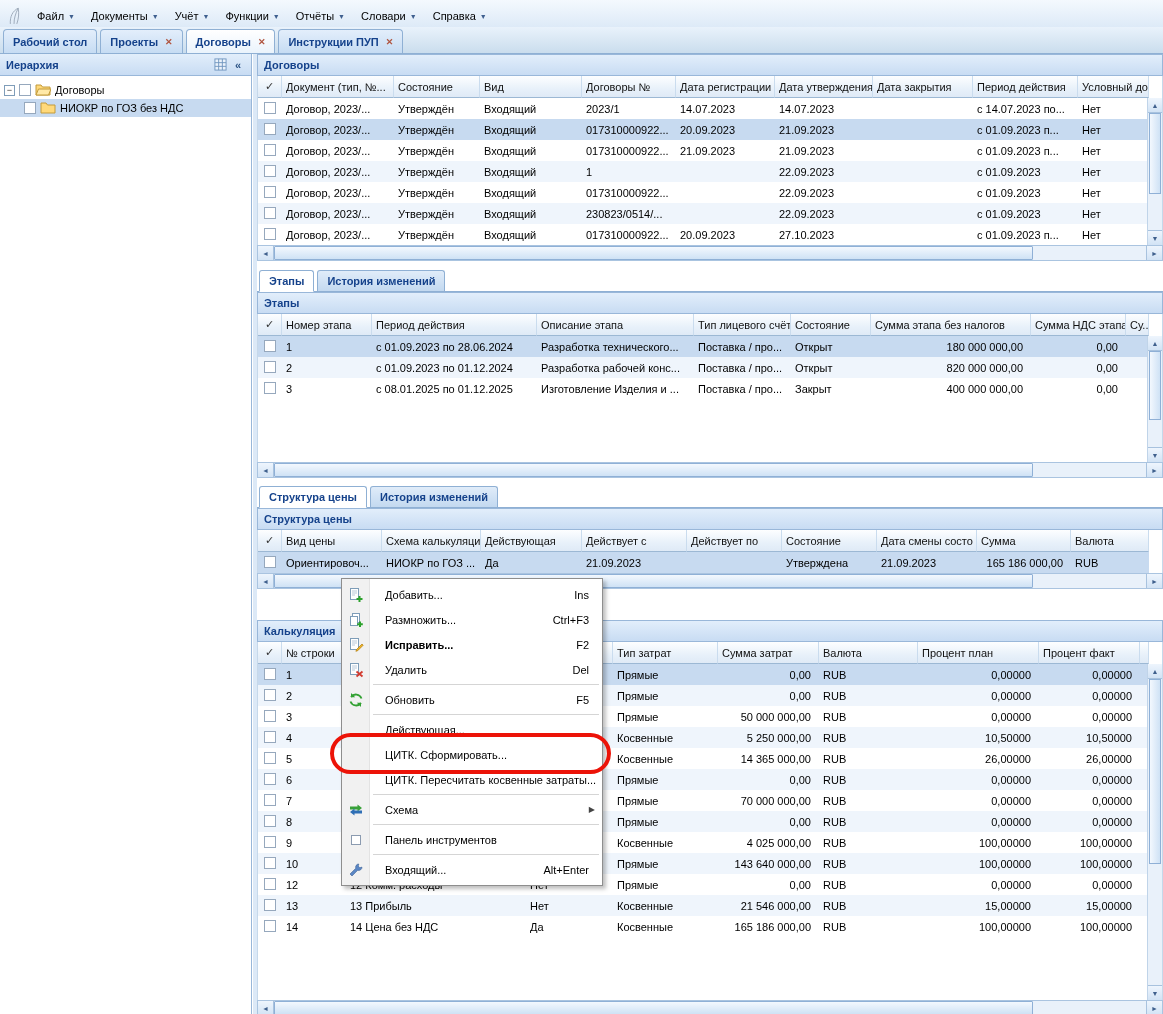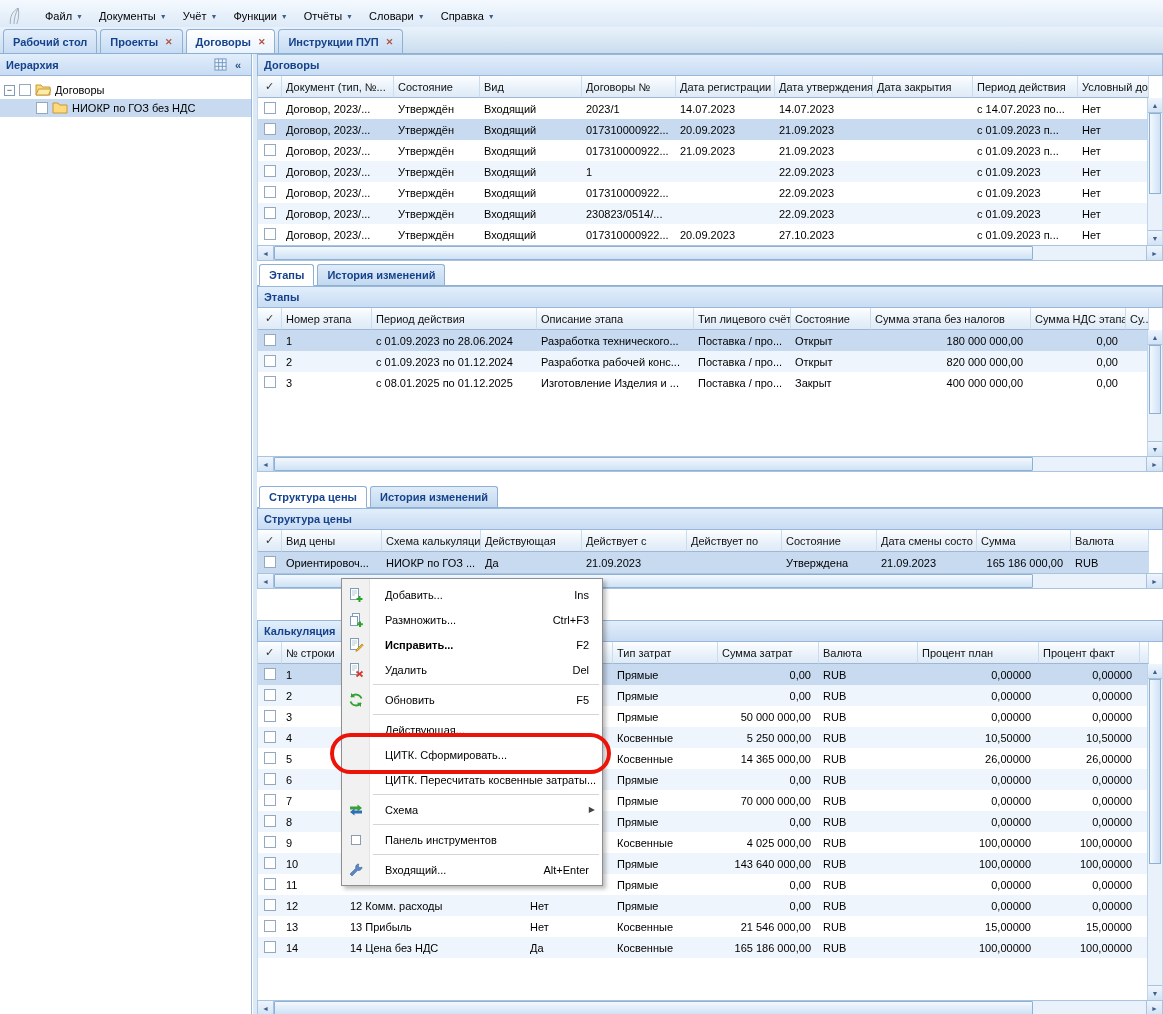--- a/index.html
+++ b/index.html
@@ -3,21 +3,21 @@
 <meta charset="utf-8">
 <style>
   *{box-sizing:border-box}
   html,body{margin:0;padding:0}
   body{font-family:"Liberation Sans",sans-serif;font-size:11px;color:#000;background:#fff}
   .app{position:relative;width:1163px;height:1014px;overflow:hidden;background:#fff}
 
   
   .menubar{position:absolute;left:0;top:0;width:100%;height:27px;
     background:linear-gradient(#f4f9fe,#d9e7f6);border-bottom:1px solid #b5c9e2;
-    display:flex;align-items:center;padding:16px 6px;gap:10px}
+    display:flex;align-items:center;padding:16px 6px;gap:2px}
   .logo{margin:0 6px 0 2px;display:flex;align-items:center}
   .mb-item{display:flex;align-items:center;gap:4px;padding:4px 8px;cursor:default}
   .mb-caret{font-size:7px;color:#3f5f8f;line-height:1}
 
   
   .tabbar{position:absolute;left:0;top:27px;width:100%;height:27px;
     background:linear-gradient(#e9f2fb,#cadded);border-bottom:1px solid #8fb0d4;
     display:flex;align-items:flex-end;padding:0 0 0 3px;gap:3px}
   .tab{height:24px;display:flex;align-items:center;gap:7px;padding:0 9px;
     border:1px solid #8fb0d4;border-bottom:none;border-radius:4px 4px 0 0;
@@ -26,21 +26,21 @@
   .tab-x{color:#b0543f;font-size:9px;font-weight:bold}
 
   
   .left-panel{position:absolute;left:0;top:54px;width:252px;height:960px;background:#fff;border-right:1px solid #99b7d9}
   .panel-hd{height:22px;background:linear-gradient(#e2eefb,#c8dcf3);border-bottom:1px solid #99b7d9;
     color:#15428b;font-weight:bold;display:flex;align-items:center;padding:0 4px 0 6px}
   .panel-hd .sp{flex:1}
   .panel-btn{width:18px;height:16px;display:flex;align-items:center;justify-content:center;color:#2c5385;font-weight:bold}
   .tree{padding-top:5px}
   .tree-row{height:18px;display:flex;align-items:center;gap:4px;padding-left:4px;white-space:nowrap}
-  .tree-row.child{padding-left:36px}
+  .tree-row.child{padding-left:24px}
   .tree-row.selected{background:#c7daf0}
   .expander{width:11px;height:11px;border:1px solid #7f9db9;background:#fff;font-size:9px;line-height:9px;text-align:center;color:#333;flex:0 0 11px}
   .cb{width:12px;height:12px;border:1px solid #96a8bd;background:#fff;display:inline-block;flex:0 0 12px}
   .splitter{position:absolute;left:253px;top:54px;width:4px;height:960px;background:#dce9f7}
 
   
   .sec{position:absolute;left:257px;width:906px}
   .sec-title{height:22px;background:linear-gradient(#e2eefb,#c8dcf3);border:1px solid #99b7d9;
     color:#15428b;font-weight:bold;line-height:20px;padding:0 6px;white-space:nowrap;overflow:hidden}
   .subtabs{height:22px;display:flex;align-items:flex-end;gap:3px;padding-left:2px;border-bottom:1px solid #8fb0d4}
@@ -317,21 +317,21 @@
         </div>
     </div>
     <div class="hs">
         <div class="hs-btn">◄</div>
         <div class="hs-thumb"></div>
         <div class="hs-sp"></div>
         <div class="hs-btn right">►</div>
       </div>
   </div>
 
-  <div class="sec" style="top:264px">
+  <div class="sec" style="top:270px">
     <div class="subtabs">
         <div class="subtab active">Этапы</div>
         <div class="subtab">История изменений</div>
       </div>
     <div class="sec-title"><span>Этапы</span></div>
     <div class="tbl-zone" style="height:148px">
       <table class="grid" id="grid-stages">
         <colgroup>
             <col style="width:24px">
             <col style="width:90px">
@@ -611,32 +611,20 @@
               <td></td>
               <td>Прямые</td>
               <td>143 640 000,00</td>
               <td>RUB</td>
               <td>100,00000</td>
               <td>100,00000</td>
               <td></td>
             </tr>
             <tr>
               <td class="cb-cell"><span class="cb"></span></td>
-              <td>11</td>
-              <td></td>
-              <td></td>
-              <td>Прямые</td>
-              <td>0,00</td>
-              <td>RUB</td>
-              <td>0,00000</td>
-              <td>0,00000</td>
-              <td></td>
-            </tr>
-            <tr>
-              <td class="cb-cell"><span class="cb"></span></td>
               <td>12</td>
               <td>12 Комм. расходы</td>
               <td>Нет</td>
               <td>Прямые</td>
               <td>0,00</td>
               <td>RUB</td>
               <td>0,00000</td>
               <td>0,00000</td>
               <td></td>
             </tr>

